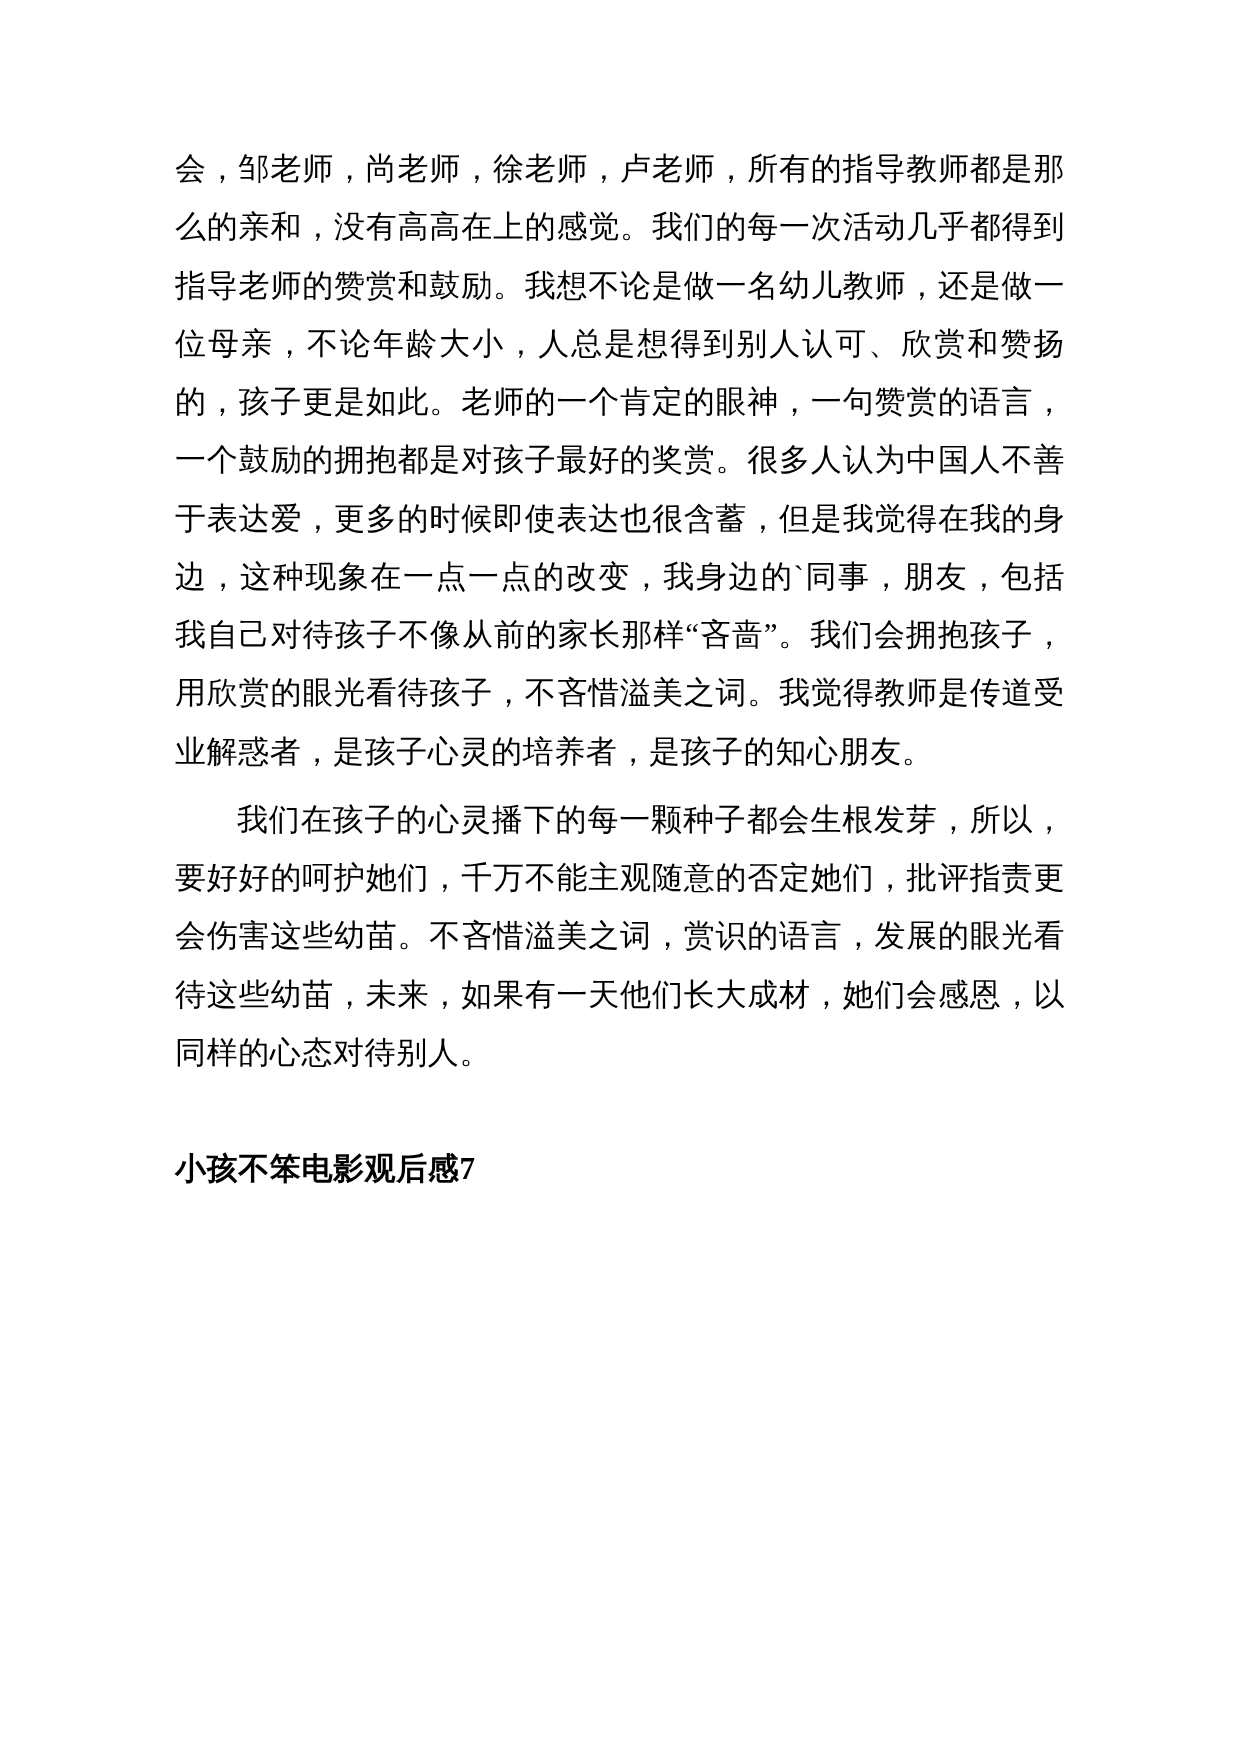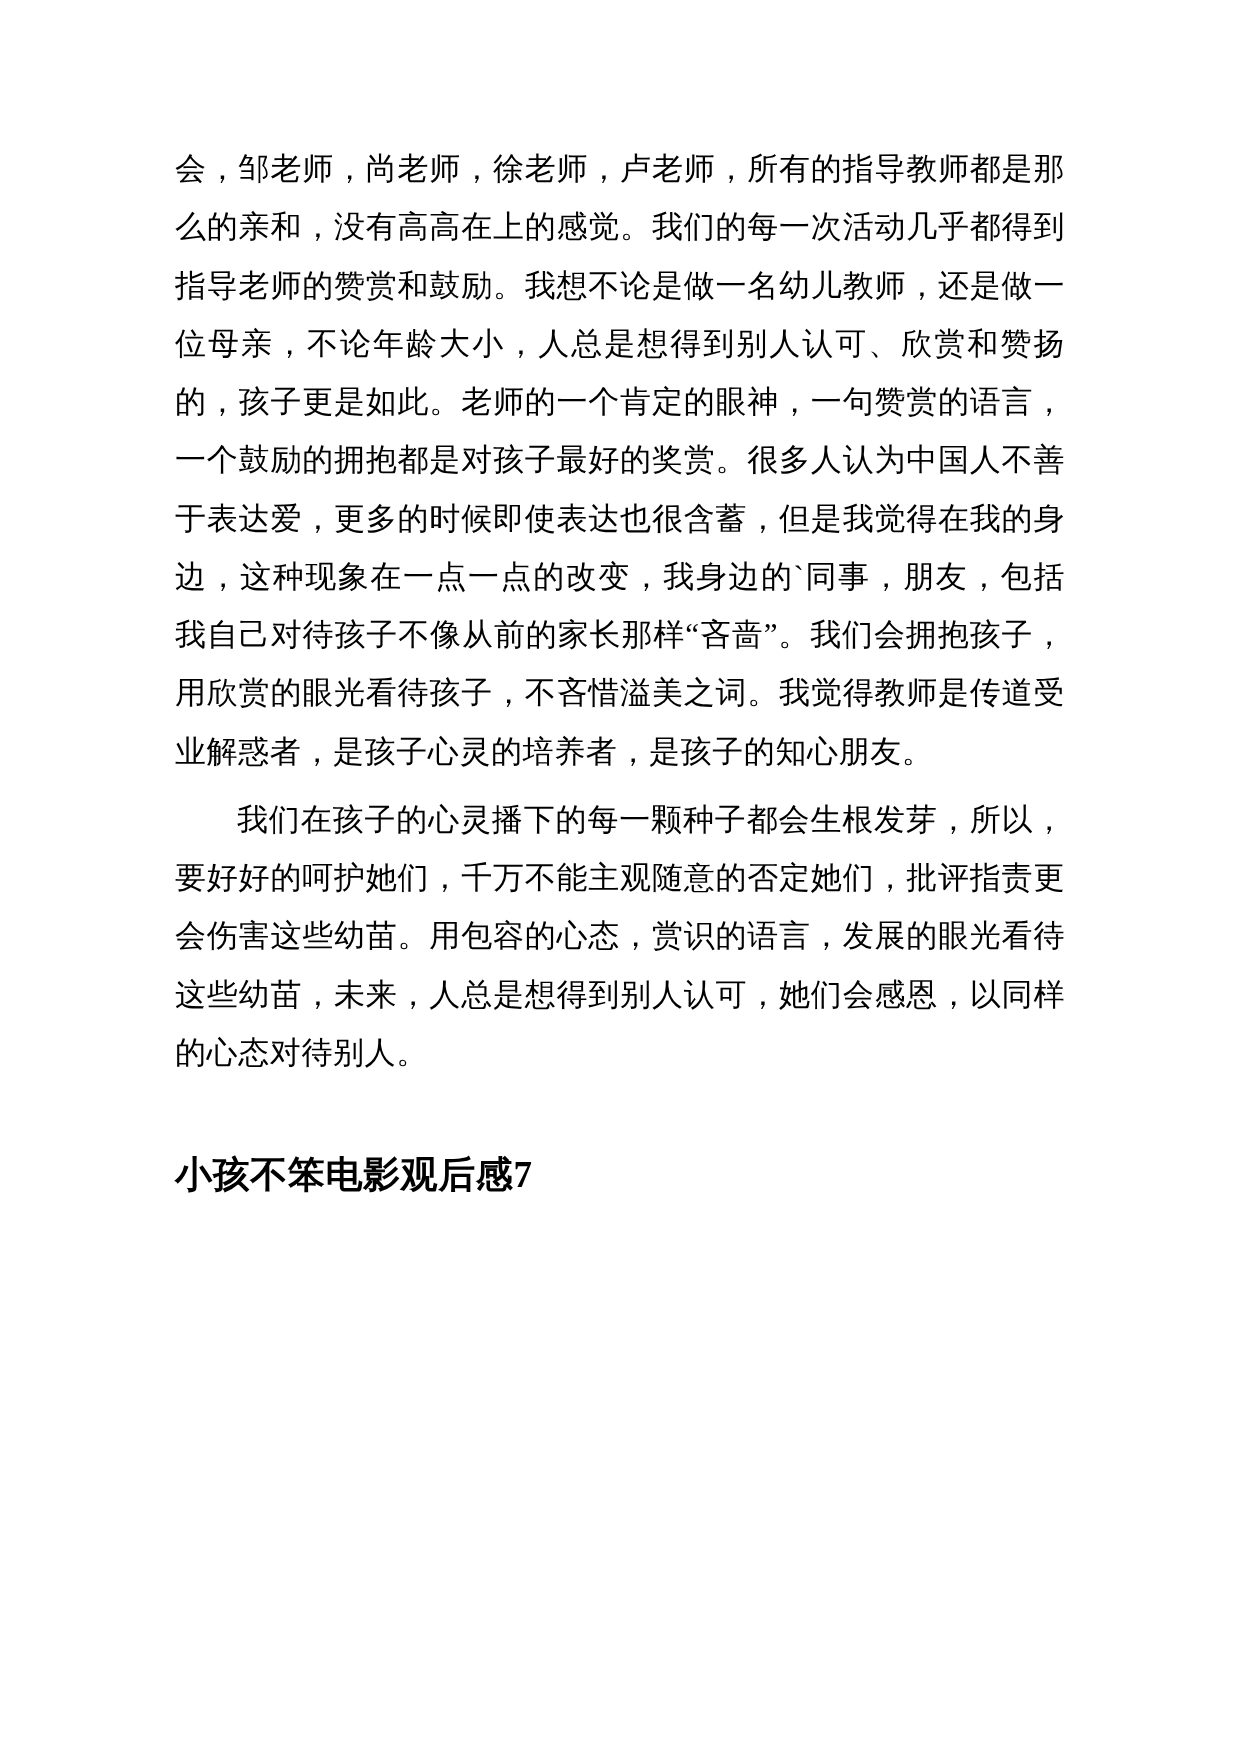--- a/index.html
+++ b/index.html
@@ -32,38 +32,38 @@
     text-justify: inter-ideograph;
     letter-spacing: 0.6px;
     word-break: break-all;
   }
   p.indent {
     text-indent: 62px;
   }
   .gap-small { height: 10px; }
   .heading {
     margin: 0;
-    font-size: 37px;
+    font-size: 31px;
     line-height: 1.88;
     letter-spacing: 0.6px;
     text-align: left;
   }
   .spacer-before-heading { height: 58px; }
 </style>
 </head>
 <body>
 
 <div class="page">
   <div class="doc-body">
 
     <p class="para">会，邹老师，尚老师，徐老师，卢老师，所有的指导教师都是那么的亲和，没有高高在上的感觉。我们的每一次活动几乎都得到指导老师的赞赏和鼓励。我想不论是做一名幼儿教师，还是做一位母亲，不论年龄大小，人总是想得到别人认可、欣赏和赞扬的，孩子更是如此。老师的一个肯定的眼神，一句赞赏的语言，一个鼓励的拥抱都是对孩子最好的奖赏。很多人认为中国人不善于表达爱，更多的时候即使表达也很含蓄，但是我觉得在我的身边，这种现象在一点一点的改变，我身边的`同事，朋友，包括我自己对待孩子不像从前的家长那样“吝啬”。我们会拥抱孩子，用欣赏的眼光看待孩子，不吝惜溢美之词。我觉得教师是传道受业解惑者，是孩子心灵的培养者，是孩子的知心朋友。</p>
 
     <div class="gap-small"></div>
 
-    <p class="para indent">我们在孩子的心灵播下的每一颗种子都会生根发芽，所以，要好好的呵护她们，千万不能主观随意的否定她们，批评指责更会伤害这些幼苗。用包容的心态，赏识的语言，发展的眼光看待这些幼苗，未来，人总是想得到别人认可，她们会感恩，以同样的心态对待别人。</p>
+    <p class="para indent">我们在孩子的心灵播下的每一颗种子都会生根发芽，所以，要好好的呵护她们，千万不能主观随意的否定她们，批评指责更会伤害这些幼苗。不吝惜溢美之词，赏识的语言，发展的眼光看待这些幼苗，未来，如果有一天他们长大成材，她们会感恩，以同样的心态对待别人。</p>
 
     <div class="spacer-before-heading"></div>
 
     <h2 class="heading">小孩不笨电影观后感7</h2>
 
 
   </div>
 </div>
 
 </body></html>

